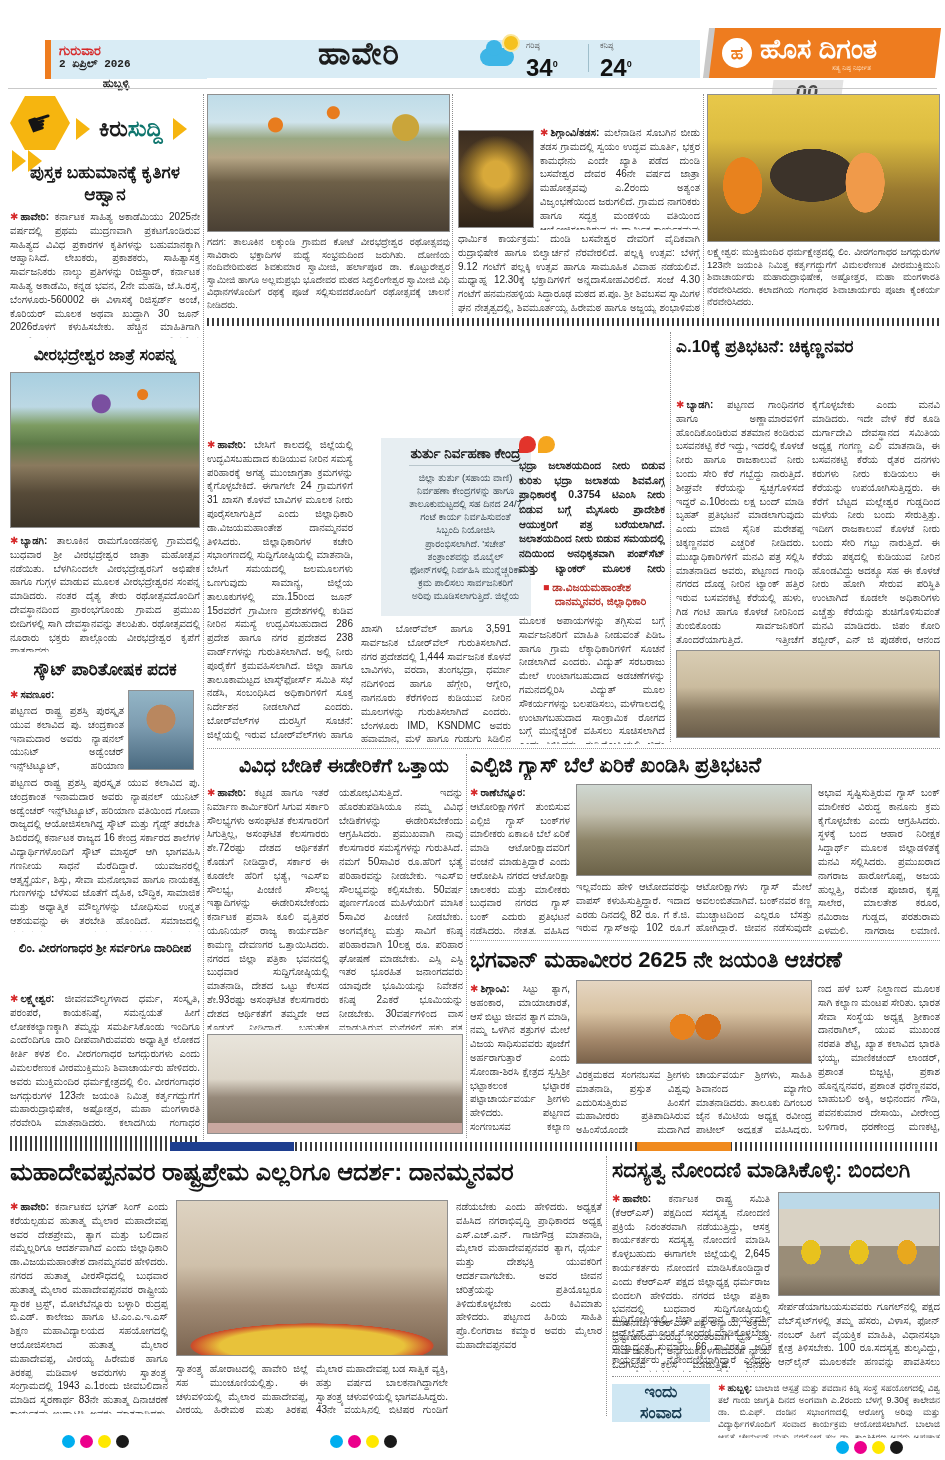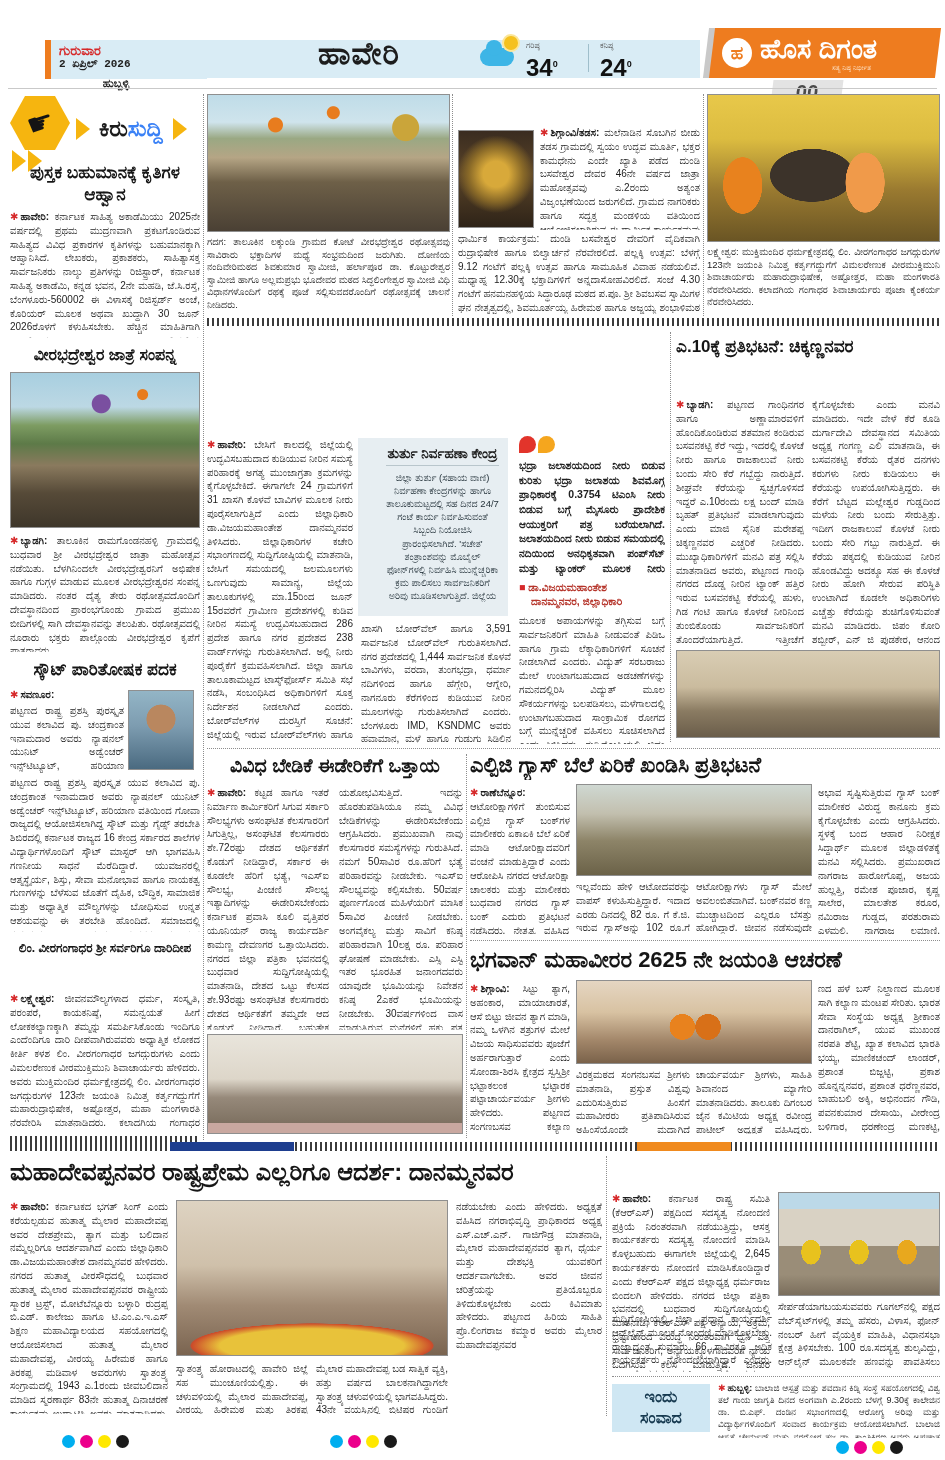--- a/index.html
+++ b/index.html
@@ -42,30 +42,30 @@
   .stripes{background:repeating-linear-gradient(90deg,#3c3c3c 0 2px,#ffffff 2px 5px);}
   .bar-blue{background:#1e3e8f;}
   .bar-orange{background:#f08a1e;}
   
   .hex{width:60px;height:54px;background:#f6b50f;clip-path:polygon(25% 0,75% 0,100% 50%,75% 100%,25% 100%,0 50%);
        text-align:center;}
   .hand{font-size:30px;line-height:54px;color:#141414;display:inline-block;transform:rotate(-18deg);}
   .chev{display:inline-block;width:0;height:0;border-top:11px solid transparent;border-bottom:11px solid transparent;
         border-left:14px solid #f6b50f;margin-left:2px;vertical-align:middle;}
   .ks-text{font-size:22px;font-weight:bold;vertical-align:middle;margin:0 4px;}
-  .ks-red{color:#3b82f6;}
+  .ks-red{color:#0f766e;}
   
   .dcbox{background:#e7eef2;padding:8px 9px;box-sizing:border-box;}
   .dcbox-title{font-size:13.5px;font-weight:bold;text-align:center;color:#1a1a1a;margin-bottom:5px;border-bottom:1px solid #b9c6cc;padding-bottom:3px;}
   .dcbox-body{font-size:9.5px;line-height:1.38;text-align:center;color:#24323a;overflow:hidden;}
   .qmark span{display:inline-block;width:17px;height:17px;border-radius:50% 50% 50% 0;}
   .q1{background:#e2342b;margin-right:2px;}
   .q2{background:#f5a61e;}
   .qtext{font-size:10.5px;line-height:1.4;font-weight:bold;color:#202020;text-align:justify;overflow:hidden;}
-  .qname{font-size:10.5px;font-weight:bold;color:#b5342a;line-height:1.35;}
+  .qname{font-size:10.5px;font-weight:bold;color:#b5342a;line-height:1.35;margin-left:24px;}
   .qsq{color:#d6292a;margin-right:3px;}
   
   .samvada-box{background:#cfe7f3;text-align:center;font-weight:bold;color:#173a50;font-size:16px;line-height:1.3;
                display:flex;align-items:center;justify-content:center;}
   .samvada-text{font-size:9px;line-height:1.35;text-align:justify;overflow:hidden;}
   
   .cmyk span{display:inline-block;width:13px;height:13px;border-radius:50%;margin-right:5px;}
   .c-c{background:#00aeef;} .c-m{background:#ec008c;} .c-y{background:#ffe800;} .c-k{background:#1a1a1a;}
   
   .ph-procession-small{background:
@@ -183,21 +183,21 @@
 
   <div class="abs vline" style="left:703px;top:94px;height:222px;"></div>
 
   <div class="abs photo ph-temple" style="left:707px;top:94px;width:233px;height:148px;"></div>
   <div class="abs cap" style="left:707px;top:246px;width:233px;height:68px;">ಲಕ್ಷ್ಮೇಶ್ವರ: ಮುಕ್ತಿಮಂದಿರ ಧರ್ಮಕ್ಷೇತ್ರದಲ್ಲಿ ಲಿಂ. ವೀರಗಂಗಾಧರ ಜಗದ್ಗುರುಗಳ 123ನೇ ಜಯಂತಿ ನಿಮಿತ್ತ ಕರ್ತೃಗದ್ದುಗೆಗೆ ವಿಮಲರೇಣುಕ ವೀರಮುಕ್ತಿಮುನಿ ಶಿವಾಚಾರ್ಯರು ಮಹಾರುದ್ರಾಭಿಷೇಕ, ಅಷ್ಟೋತ್ತರ, ಮಹಾ ಮಂಗಳಾರತಿ ನೆರವೇರಿಸಿದರು. ಕಲಾದಗಿಯ ಗಂಗಾಧರ ಶಿವಾಚಾರ್ಯರು ಪೂಜಾ ಕೈಂಕರ್ಯ ನೆರವೇರಿಸಿದರು.</div>
 
   <div class="abs stripes" style="left:207px;top:318px;width:733px;height:8px;"></div>
 
   <p class="abs body-text" style="left:207px;top:438px;width:146px;height:306px;margin:0;"><span class="star">✱</span><span class="dl">ಹಾವೇರಿ:</span> <span>ಬೇಸಿಗೆ ಕಾಲದಲ್ಲಿ ಜಿಲ್ಲೆಯಲ್ಲಿ ಉದ್ಭವಿಸಬಹುದಾದ ಕುಡಿಯುವ ನೀರಿನ ಸಮಸ್ಯೆ ಪರಿಹಾರಕ್ಕೆ ಅಗತ್ಯ ಮುಂಜಾಗ್ರತಾ ಕ್ರಮಗಳನ್ನು ಕೈಗೊಳ್ಳಬೇಕಿದೆ. ಈಗಾಗಲೇ 24 ಗ್ರಾಮಗಳಿಗೆ 31 ಖಾಸಗಿ ಕೊಳವೆ ಬಾವಿಗಳ ಮೂಲಕ ನೀರು ಪೂರೈಸಲಾಗುತ್ತಿದೆ ಎಂದು ಜಿಲ್ಲಾಧಿಕಾರಿ ಡಾ.ವಿಜಯಮಹಾಂತೇಶ ದಾನಮ್ಮನವರ ತಿಳಿಸಿದರು. ಜಿಲ್ಲಾಧಿಕಾರಿಗಳ ಕಚೇರಿ ಸಭಾಂಗಣದಲ್ಲಿ ಸುದ್ದಿಗೋಷ್ಠಿಯಲ್ಲಿ ಮಾತನಾಡಿ, ಬೇಸಿಗೆ ಸಮಯದಲ್ಲಿ ಜಲಮೂಲಗಳು ಒಣಗುವುದು ಸಾಮಾನ್ಯ, ಜಿಲ್ಲೆಯ ತಾಲೂಕುಗಳಲ್ಲಿ ಮಾ.15ರಿಂದ ಜೂನ್ 15ರವರೆಗೆ ಗ್ರಾಮೀಣ ಪ್ರದೇಶಗಳಲ್ಲಿ ಕುಡಿವ ನೀರಿನ ಸಮಸ್ಯೆ ಉದ್ಭವಿಸಬಹುದಾದ 286 ಪ್ರದೇಶ ಹಾಗೂ ನಗರ ಪ್ರದೇಶದ 238 ವಾರ್ಡ್‌ಗಳನ್ನು ಗುರುತಿಸಲಾಗಿದೆ. ಅಲ್ಲಿ ನೀರು ಪೂರೈಕೆಗೆ ಕ್ರಮವಹಿಸಲಾಗಿದೆ. ಜಿಲ್ಲಾ ಹಾಗೂ ತಾಲೂಕಾಮಟ್ಟದ ಟಾಸ್ಕ್‌ಫೋರ್ಸ್ ಸಮಿತಿ ಸಭೆ ನಡೆಸಿ, ಸಂಬಂಧಿಸಿದ ಅಧಿಕಾರಿಗಳಿಗೆ ಸೂಕ್ತ ನಿರ್ದೇಶನ ನೀಡಲಾಗಿದೆ ಎಂದರು. ಬೋರ್‌ವೆಲ್‌ಗಳ ದುರಸ್ತಿಗೆ ಸೂಚನೆ: ಜಿಲ್ಲೆಯಲ್ಲಿ ಇರುವ ಬೋರ್‌ವೆಲ್‌ಗಳು ಹಾಗೂ ಆರ್‌ಒ ಘಟಕಗಳನ್ನು ಕಡ್ಡಾಯವಾಗಿ ಪರಿಶೀಲಿಸಿ, ದುರಸ್ತಿಯಲ್ಲಿದ್ದರೆ ತುರ್ತಾಗಿ ಕ್ರಮಕೈಗೊಳ್ಳಲು ತಹಶೀಲ್ದಾರ್ ಹಾಗೂ ಸಂಬಂಧಪಟ್ಟ ಅಧಿಕಾರಿಗಳಿಗೆ ನಿರ್ದೇಶನ ನೀಡಲಾಗಿದೆ. ಜಿಲ್ಲೆಯ ಎಂವಿಎಸ್‌ಗಳ ಮೂಲಕ ನೀರು ಪೂರೈಕೆ ಬಗ್ಗೆ ಮುಂದಾಗಿ ಪರಿಶೀಲಿಸಲು ಅಧಿಕಾರಿಗಳಿಗೆ ಸೂಚಿಸಲಾಗಿದೆ. ನೀರಿನ ಮೂಲಗಳು: ಗ್ರಾಮೀಣ ಪ್ರದೇಶದಲ್ಲಿ 576</span></p>
 
-  <div class="abs dcbox" style="left:358px;top:438px;width:150px;height:178px;padding-left:28px;">
+  <div class="abs dcbox" style="left:381px;top:438px;width:150px;height:178px;padding-left:28px;">
     <div class="dcbox-title">ತುರ್ತು ನಿರ್ವಹಣಾ ಕೇಂದ್ರ</div>
     <div class="dcbox-body" style="height:134px;">ಜಿಲ್ಲಾ ತುರ್ತು (ಸಹಾಯ ವಾಣಿ) ನಿರ್ವಹಣಾ ಕೇಂದ್ರಗಳನ್ನು ಹಾಗೂ ತಾಲೂಕುಮಟ್ಟದಲ್ಲಿ ಸಹ ದಿನದ 24/7 ಗಂಟೆ ಕಾರ್ಯ ನಿರ್ವಹಿಸುವಂತೆ ಸಿಬ್ಬಂದಿ ನಿಯೋಜಿಸಿ ಪ್ರಾರಂಭಿಸಲಾಗಿದೆ. 'ಸಚೇತ' ತಂತ್ರಾಂಶವನ್ನು ಮೊಬೈಲ್ ಫೋನ್‌ಗಳಲ್ಲಿ ನಿರ್ವಹಿಸಿ ಮುನ್ನೆಚ್ಚರಿಕಾ ಕ್ರಮ ಪಾಲಿಸಲು ಸಾರ್ವಜನಿಕರಿಗೆ ಅರಿವು ಮೂಡಿಸಲಾಗುತ್ತಿದೆ. ಜಿಲ್ಲೆಯ 8 ತಾಲೂಕುಗಳಿಗೆ ಜಿಲ್ಲಾಮಟ್ಟದ ಅಧಿಕಾರಿಗಳನ್ನು ನೋಡಲ್ ಅಧಿಕಾರಿಗಳೆಂದು ನೇಮಿಸಿ ತುರ್ತು ಸಂದರ್ಭಗಳಲ್ಲಿ ಸಂಬಂಧಿಸಿದ ಇಲಾಖೆಯ ಅಧಿಕಾರಿಗಳೊಂದಿಗೆ ಸಮನ್ವಯ ಸಾಧಿಸಿ ಅಗತ್ಯ ಪರಿಹಾರ ಕ್ರಮ ಕೈಗೊಳ್ಳಲು ಸೂಚನೆ ನೀಡಲಾಗಿದೆ ಎಂದು ತಿಳಿಸಿದರು.</div>
   </div>
   <p class="abs body-text" style="left:361px;top:622px;width:150px;height:122px;margin:0;">ಖಾಸಗಿ ಬೋರ್‌ವೆಲ್ ಹಾಗೂ 3,591 ಸಾರ್ವಜನಿಕ ಬೋರ್‌ವೆಲ್ ಗುರುತಿಸಲಾಗಿದೆ. ನಗರ ಪ್ರದೇಶದಲ್ಲಿ 1,444 ಸಾರ್ವಜನಿಕ ಕೊಳವೆ ಬಾವಿಗಳು, ವರದಾ, ತುಂಗಭದ್ರಾ, ಧರ್ಮಾ ನದಿಗಳಿಂದ ಹಾಗೂ ಹೆಗ್ಗೇರಿ, ಆಗ್ನೇರಿ, ನಾಗನೂರು ಕೆರೆಗಳಿಂದ ಕುಡಿಯುವ ನೀರಿನ ಮೂಲಗಳನ್ನು ಗುರುತಿಸಲಾಗಿದೆ ಎಂದರು. ಬೆಂಗಳೂರು IMD, KSNDMC ಅವರು ಹವಾಮಾನ, ಮಳೆ ಹಾಗೂ ಗುಡುಗು ಸಿಡಿಲಿನ ಬಗ್ಗೆ ನೀಡುವ ಮುನ್ಸೂಚನೆಗಳನ್ನು ದೃಶ್ಯ ಹಾಗೂ ಮುದ್ರಣ ಮಾಧ್ಯಮಗಳ ಮೂಲಕ ತುರ್ತು ಸಂದರ್ಭಗಳಲ್ಲಿ ಗ್ರಾಮಗಳಲ್ಲಿ ಡಂಗೂರ ಸಾರುವ</p>
 
   <div class="abs qmark" style="left:519px;top:436px;"><span class="q1"></span><span class="q2"></span></div>
   <div class="abs qtext" style="left:519px;top:458px;width:146px;height:118px;">ಭದ್ರಾ ಜಲಾಶಯದಿಂದ ನೀರು ಬಿಡುವ ಕುರಿತು ಭದ್ರಾ ಜಲಾಶಯ ಶಿವಮೊಗ್ಗ ಪ್ರಾಧಿಕಾರಕ್ಕೆ 0.3754 ಟಿಎಂಸಿ ನೀರು ಬಿಡುವ ಬಗ್ಗೆ ಮೈಸೂರು ಪ್ರಾದೇಶಿಕ ಆಯುಕ್ತರಿಗೆ ಪತ್ರ ಬರೆಯಲಾಗಿದೆ. ಜಲಾಶಯದಿಂದ ನೀರು ಬಿಡುವ ಸಮಯದಲ್ಲಿ ನದಿಯಿಂದ ಅನಧಿಕೃತವಾಗಿ ಪಂಪ್‌ಸೆಟ್ ಮತ್ತು ಟ್ಯಾಂಕರ್ ಮೂಲಕ ನೀರು ಕೊಂಡೊಯ್ಯುವದನ್ನು ನಿಷೇಧಿಸಲು ತಹಶೀಲ್ದಾರ ಹಾಗೂ ಎಸಿಗಳಿಗೆ ಸೂಕ್ತ ನಿರ್ದೇಶನ ನೀಡಲಾಗಿದೆ.</div>
   <div class="abs qname" style="left:519px;top:580px;width:146px;height:30px;">
     <span class="qsq">■</span><span>ಡಾ.ವಿಜಯಮಹಾಂತೇಶ</span><br><span style="margin-left:12px;">ದಾನಮ್ಮನವರ, ಜಿಲ್ಲಾಧಿಕಾರಿ</span>
   </div>
@@ -207,21 +207,21 @@
 
   <div class="abs hl" style="left:676px;top:334px;width:264px;height:56px;font-size:17px;line-height:26px;">
     <div>ಎ.10ಕ್ಕೆ ಪ್ರತಿಭಟನೆ: ಚಿಕ್ಕಣ್ಣನವರ</div>
   </div>
   <p class="abs body-text" style="left:676px;top:398px;width:128px;height:248px;margin:0;"><span class="star">✱</span><span class="dl">ಬ್ಯಾಡಗಿ:</span> <span>ಪಟ್ಟಣದ ಗಾಂಧಿನಗರ ಹಾಗೂ ಅಣ್ಣಾಮಾರವಳಿಗೆ ಹೊಂದಿಕೊಂಡಿರುವ ಶತಮಾನ ಕಂಡಿರುವ ಬಸವನಕಟ್ಟಿ ಕೆರೆ ಇದ್ದು, ಇದರಲ್ಲಿ ಕೊಳಚೆ ನೀರು ಹಾಗೂ ರಾಜಕಾಲುವೆ ನೀರು ಬಂದು ಸೇರಿ ಕೆರೆ ಗಬ್ಬೆದ್ದು ನಾರುತ್ತಿದೆ. ಶೀಘ್ರವೇ ಕೆರೆಯನ್ನು ಸ್ವಚ್ಛಗೊಳಿಸದೆ ಇದ್ದರೆ ಎ.10ರಂದು ಲಕ್ಷ ಬಂದ್ ಮಾಡಿ ಬೃಹತ್ ಪ್ರತಿಭಟನೆ ಮಾಡಲಾಗುವುದು ಎಂದು ಮಾಜಿ ಸೈನಿಕ ಮರೇಶಪ್ಪ ಚಿಕ್ಕಣ್ಣನವರ ಎಚ್ಚರಿಕೆ ನೀಡಿದರು. ಮುಖ್ಯಾಧಿಕಾರಿಗಳಿಗೆ ಮನವಿ ಪತ್ರ ಸಲ್ಲಿಸಿ ಮಾತನಾಡಿದ ಅವರು, ಪಟ್ಟಣದ ಗಾಂಧಿ ನಗರದ ದೊಡ್ಡ ನೀರಿನ ಟ್ಯಾಂಕ್ ಹತ್ತಿರ ಇರುವ ಬಸವನಕಟ್ಟಿ ಕೆರೆಯಲ್ಲಿ ಹುಳು, ಗಿಡ ಗಂಟಿ ಹಾಗೂ ಕೊಳಚೆ ನೀರಿನಿಂದ ತುಂಬಿಕೊಂಡು ಸಾರ್ವಜನಿಕರಿಗೆ ತೊಂದರೆಯಾಗುತ್ತಿದೆ. ಇತ್ತೀಚೆಗೆ ನಿರ್ಮಿಸಿರುವ ರಾಜ ಕಾಲುವೆ ಕೊಳಚೆ ನೀರು ಸಹ ಈ ಬಸವನಕಟ್ಟಿ ಕೆರೆಗೆ ಬಂದು ಸೇರುತ್ತಿದೆ. ಸೊಳ್ಳೆಗಳ ಕಾಟ ಹೆಚ್ಚುವಾಗುತ್ತಿದೆ, ಕೂಡಲೇ ಕೆರೆ ಸ್ವಚ್ಛಗೊಳಿಸಿ ಕೊಳಚೆ ನೀರು ಕೆರೆಗೆ ಬರದಂತೆ ಸೂಕ್ತ ಕ್ರಮ</span></p>
   <p class="abs body-text" style="left:812px;top:398px;width:128px;height:248px;margin:0;">ಕೈಗೊಳ್ಳಬೇಕು ಎಂದು ಮನವಿ ಮಾಡಿದರು. ಇದೇ ವೇಳೆ ಕೆರೆ ಕೂಡಿ ದುರ್ಗಾದೇವಿ ದೇವಸ್ಥಾನದ ಸಮಿತಿಯ ಅಧ್ಯಕ್ಷ ಗಂಗಣ್ಣ ಎಲಿ ಮಾತನಾಡಿ, ಈ ಬಸವನಕಟ್ಟಿ ಕೆರೆಯ ರೈತರ ದನಗಳು ಕರುಗಳು ನೀರು ಕುಡಿಯಲು ಈ ಕೆರೆಯನ್ನು ಉಪಯೋಗಿಸುತ್ತಿದ್ದರು. ಈ ಕೆರೆಗೆ ಬೆಟ್ಟದ ಮಲ್ಲೇಶ್ವರ ಗುಡ್ಡದಿಂದ ಮಳೆಯ ನೀರು ಬಂದು ಸೇರುತ್ತಿತ್ತು. ಇದೀಗ ರಾಜಕಾಲುವೆ ಕೊಳಚೆ ನೀರು ಬಂದು ಸೇರಿ ಗಬ್ಬು ನಾರುತ್ತಿದೆ. ಈ ಕೆರೆಯ ಪಕ್ಕದಲ್ಲಿ ಕುಡಿಯುವ ನೀರಿನ ಹೊಂಡವಿದ್ದು ಅದಕ್ಕೂ ಸಹ ಈ ಕೊಳಚೆ ನೀರು ಹೋಗಿ ಸೇರುವ ಪರಿಸ್ಥಿತಿ ಉಂಟಾಗಿದೆ ಕೂಡಲೇ ಅಧಿಕಾರಿಗಳು ಎಚ್ಚೆತ್ತು ಕೆರೆಯನ್ನು ಶುಚಿಗೊಳಿಸುವಂತೆ ಮನವಿ ಮಾಡಿದರು. ಜಿಪಂ ಕೋರಿ ಶಬ್ಬೀರ್, ಎನ್ ಜಿ ಪುಡಕೇರ, ಆನಂದ ಚಿಕಿಹಾಳ್, ಎಸ್.ಜಿ. ಪುಡಕೇರ, ಸಿ.ಸಿ. ಮಣ್ಣಾಕ್ಷಿದ, ಸಿ.ಎನ್.ಮುಧೋಳ, ಎಂ.ಬಿ.ಬಣಕಾರ, ಚನ್ನಪ್ಪ ಹೊನ್ನಮ್ಮನವರ, ಭಕ್ತರೇಶ ಹೊನ್ನಮ್ಮನವರ, ಮೆಹಬೂಬ ಬಡಿಗೇರ, ಶಂಕರ್ ಬಾರ್ಕಿ, ಮಂಜುನಾಥ ಬಾಳಿ, ಸಣ್ಣನಾದ ಚನ್ನಗಿರ ಹಾಗೂ ಇತರರಿದ್ದರು.</p>
   <div class="abs photo ph-group" style="left:676px;top:650px;width:264px;height:88px;"></div>
 
   <div class="abs hline" style="left:207px;top:748px;width:733px;"></div>
 
-  <div class="abs hl hl-c" style="left:207px;top:754px;width:256px;height:26px;font-size:19px;line-height:24px;white-space:nowrap;">ವಿವಿಧ ಬೇಡಿಕೆ ಈಡೇರಿಕೆಗೆ ಒತ್ತಾಯ</div>
+  <div class="abs hl hl-c" style="left:216px;top:754px;width:256px;height:26px;font-size:19px;line-height:24px;white-space:nowrap;">ವಿವಿಧ ಬೇಡಿಕೆ ಈಡೇರಿಕೆಗೆ ಒತ್ತಾಯ</div>
   <p class="abs body-text" style="left:207px;top:786px;width:122px;height:244px;margin:0;"><span class="star">✱</span><span class="dl">ಹಾವೇರಿ:</span> <span>ಕಟ್ಟಡ ಹಾಗೂ ಇತರೆ ನಿರ್ಮಾಣ ಕಾರ್ಮಿಕರಿಗೆ ಸಿಗುವ ಸರ್ಕಾರಿ ಸೌಲಭ್ಯಗಳು ಅಸಂಘಟಿತ ಕೆಲಸಗಾರರಿಗೆ ಸಿಗುತ್ತಿಲ್ಲ, ಅಸಂಘಟಿತ ಕೆಲಸಗಾರರು ಶೇ.72ರಷ್ಟು ದೇಶದ ಆರ್ಥಿಕತೆಗೆ ಕೊಡುಗೆ ನೀಡಿದ್ದಾರೆ, ಸರ್ಕಾರ ಈ ಕೂಡಲೇ ಹೆರಿಗೆ ಭತ್ಯೆ, ಇಎಸ್ಐ ಸೌಲಭ್ಯ, ಪಿಂಚಣಿ ಸೌಲಭ್ಯ ಇತ್ಯಾದಿಗಳನ್ನು ಈಡೇರಿಸಬೇಕೆಂದು ಕರ್ನಾಟಕ ಪ್ರವಾಸಿ ಕೂಲಿ ವೃತ್ತಿಪರ ಯೂನಿಯನ್ ರಾಜ್ಯ ಕಾರ್ಯದರ್ಶಿ ಕಾಮಣ್ಣ ದೇವಣಗರ ಒತ್ತಾಯಿಸಿದರು. ನಗರದ ಜಿಲ್ಲಾ ಪತ್ರಿಕಾ ಭವನದಲ್ಲಿ ಬುಧವಾರ ಸುದ್ದಿಗೋಷ್ಠಿಯಲ್ಲಿ ಮಾತನಾಡಿ, ದೇಶದ ಒಟ್ಟು ಕೆಲಸದ ಶೇ.93ರಷ್ಟು ಅಸಂಘಟಿತ ಕೆಲಸಗಾರರು ದೇಶದ ಆರ್ಥಿಕತೆಗೆ ತಮ್ಮದೇ ಆದ ಕೊಡುಗೆ ನೀಡಿದ್ದಾರೆ. ಬಹುತೇಕ ಕೆಲಸಗಾರರು ಕಾನೂನುಗಳಲ್ಲಿ ಸಾಮಾಜಿಕ ಭದ್ರತೆಯೊಂದಿಗೆ ವಿಲೀನಗೊಳಿಸುವ ಕಾರ್ಮಿಕ ಕೋಡ್‌ನ್ನು</span></p>
   <p class="abs body-text" style="left:339px;top:786px;width:124px;height:244px;margin:0;">ಯಶೋಭವಿಸುತ್ತಿದೆ. ಇದನ್ನು ಹೊರತುಪಡಿಸಿಯೂ ನಮ್ಮ ವಿವಿಧ ಬೇಡಿಕೆಗಳನ್ನು ಈಡೇರಿಸಬೇಕೆಂದು ಆಗ್ರಹಿಸಿದರು. ಪ್ರಮುಖವಾಗಿ ನಾವು ಕೆಲಸಗಾರರ ಸಮಸ್ಯೆಗಳನ್ನು ಗುರುತಿಸಿದೆ. ನಮಗೆ 50ಸಾವಿರ ರೂ.ಹೆರಿಗೆ ಭತ್ಯೆ ಪರಿಹಾರವನ್ನು ನೀಡಬೇಕು. ಇಎಸ್ಐ ಸೌಲಭ್ಯವನ್ನು ಕಲ್ಪಿಸಬೇಕು. 50ವರ್ಷ ಪೂರ್ಣಗೊಂಡ ಮಹಿಳೆಯರಿಗೆ ಮಾಸಿಕ 5ಸಾವಿರ ಪಿಂಚಣಿ ನೀಡಬೇಕು. ಅಂಗವೈಕಲ್ಯ ಮತ್ತು ಸಾವಿಗೆ ಕನಿಷ್ಠ ಪರಿಹಾರವಾಗಿ 10ಲಕ್ಷ ರೂ. ಪರಿಹಾರ ಘೋಷಣೆ ಮಾಡಬೇಕು. ಎಸ್ಸಿ ಎಸ್ಟಿ ಇತರ ಭೂರಹಿತ ಜನಾಂಗದವರು ಯಾವುದೇ ಭೂಮಿಯನ್ನು ನಿವೇಶನ ಕನಿಷ್ಠ 2ಎಕರೆ ಭೂಮಿಯನ್ನು ನೀಡಬೇಕು. 30ವರ್ಷಗಳಿಂದ ವಾಸ ಮಾಡುತ್ತಿರುವ ಮನೆಗಳಿಗೆ ಹಕ್ಕು ಪತ್ರ ನೀಡಬೇಕು. ಮಠಗಳ, ಸ್ನೇಹ ಚನ್ನಗೌಡ್ರ, ನಿರ್ಮಲಾ ಚನ್ನಳ್ಳಿ ಇದ್ದರು.</p>
   <div class="abs photo ph-press" style="left:207px;top:1034px;width:256px;height:100px;"></div>
 
   <div class="abs vline" style="left:466px;top:754px;height:384px;"></div>
 
   <div class="abs hl" style="left:470px;top:752px;width:470px;height:28px;font-size:21px;line-height:26px;white-space:nowrap;">ಎಲ್ಪಿಜಿ ಗ್ಯಾಸ್ ಬೆಲೆ ಏರಿಕೆ ಖಂಡಿಸಿ ಪ್ರತಿಭಟನೆ</div>
   <p class="abs body-text" style="left:470px;top:786px;width:100px;height:148px;margin:0;"><span class="star">✱</span><span class="dl">ರಾಣೆಬೆನ್ನೂರ:</span> <span>ಆಟೋರಿಕ್ಷಾಗಳಿಗೆ ತುಂಬಿಸುವ ಎಲ್ಪಿಜಿ ಗ್ಯಾಸ್ ಬಂಕ್‌ಗಳ ಮಾಲೀಕರು ಏಕಾಏಕಿ ಬೆಲೆ ಏರಿಕೆ ಮಾಡಿ ಆಟೋರಿಕ್ಷಾದವರಿಗೆ ವಂಚನೆ ಮಾಡುತ್ತಿದ್ದಾರೆ ಎಂದು ಆರೋಪಿಸಿ ನಗರದ ಆಟೋರಿಕ್ಷಾ ಚಾಲಕರು ಮತ್ತು ಮಾಲೀಕರು ಬುಧವಾರ ನಗರದ ಗ್ಯಾಸ್ ಬಂಕ್ ಎದುರು ಪ್ರತಿಭಟನೆ ನಡೆಸಿದರು. ನೇತೃತ್ವ ವಹಿಸಿದ್ದ ರೈತ ಸಂಘದ ತಾಲೂಕು ಅಧ್ಯಕ್ಷ ಹನುಮಂತಪ್ಪ ಕಬ್ಬಾರ ಮಾತನಾಡಿ, ಗ್ಯಾಸ್ ಬಂಕ್ ನವರು ಸಂಗ್ರಹವಿದ್ದರೂ ಗ್ಯಾಸ್</span></p>
   <div class="abs photo ph-lpg" style="left:576px;top:784px;width:236px;height:92px;"></div>
   <p class="abs body-text" style="left:576px;top:880px;width:114px;height:54px;margin:0;">ಇಲ್ಲವೆಂದು ಹೇಳಿ ಆಟೋದವರನ್ನು ವಾಪಸ್ ಕಳುಹಿಸುತ್ತಿದ್ದಾರೆ. ಇದಾದ ಎರಡು ದಿನದಲ್ಲಿ 82 ರೂ. ಗೆ ಕೆ.ಜಿ. ಇರುವ ಗ್ಯಾಸ್‌ಅನ್ನು 102 ರೂ.ಗೆ ಏರಿಕೆ ಮಾಡಿ ಮಾರಾಟ ಮಾಡುತ್ತಿದ್ದಾರೆ. ನಗರದಲ್ಲಿ 500ಕ್ಕೂ ಅಧಿಕ</p>
@@ -243,27 +243,28 @@
 
   <div class="abs hl" style="left:10px;top:1156px;width:592px;height:36px;font-size:24px;line-height:32px;white-space:nowrap;">ಮಹಾದೇವಪ್ಪನವರ ರಾಷ್ಟ್ರಪ್ರೇಮ ಎಲ್ಲರಿಗೂ ಆದರ್ಶ: ದಾನಮ್ಮನವರ</div>
   <p class="abs body-text" style="left:10px;top:1200px;width:158px;height:214px;margin:0;"><span class="star">✱</span><span class="dl">ಹಾವೇರಿ:</span> <span>ಕರ್ನಾಟಕದ ಭಗತ್ ಸಿಂಗ್ ಎಂದು ಕರೆಯಲ್ಪಡುವ ಹುತಾತ್ಮ ಮೈಲಾರ ಮಹಾದೇವಪ್ಪ ಅವರ ದೇಶಪ್ರೇಮ, ತ್ಯಾಗ ಮತ್ತು ಬಲಿದಾನ ನಮ್ಮೆಲ್ಲರಿಗೂ ಆದರ್ಶವಾಗಿದೆ ಎಂದು ಜಿಲ್ಲಾಧಿಕಾರಿ ಡಾ.ವಿಜಯಮಹಾಂತೇಶ ದಾನಮ್ಮನವರ ಹೇಳಿದರು. ನಗರದ ಹುತಾತ್ಮ ವೀರಸೌಧದಲ್ಲಿ ಬುಧವಾರ ಹುತಾತ್ಮ ಮೈಲಾರ ಮಹಾದೇವಪ್ಪನವರ ರಾಷ್ಟ್ರೀಯ ಸ್ಮಾರಕ ಟ್ರಸ್ಟ್, ಮೋಟೆಬೆನ್ನೂರು ಬಳ್ಳಾರಿ ರುದ್ರಪ್ಪ ಬಿ.ಎಡ್. ಕಾಲೇಜು ಹಾಗೂ ಟಿ.ಎಂ.ಎ.ಇ.ಎಸ್ ಶಿಕ್ಷಣ ಮಹಾವಿದ್ಯಾಲಯದ ಸಹಯೋಗದಲ್ಲಿ ಆಯೋಜಿಸಲಾದ ಹುತಾತ್ಮ ಮೈಲಾರ ಮಹಾದೇವಪ್ಪ, ವೀರಯ್ಯ ಹಿರೇಮಠ ಹಾಗೂ ತಿರಕಪ್ಪ ಮಡಿವಾಳ ಅವರುಗಳು ಸ್ವಾತಂತ್ರ್ಯ ಸಂಗ್ರಾಮದಲ್ಲಿ 1943 ಎ.1ರಂದು ಜೀವಬಲಿದಾನ ಮಾಡಿದ ಸ್ಮರಣಾರ್ಥ 83ನೇ ಹುತಾತ್ಮ ದಿನಾಚರಣೆ ಕಾರ್ಯಕ್ರಮ ಉದ್ಘಾಟಿಸಿ ಅವರು ಮಾತನಾಡಿದರು. ಭಾರತದಲ್ಲಿ 1857ರಲ್ಲಿ ನಡೆದ ಸಿಪಾಯಿ ದಂಗೆ ದೇಶದ ಮೊದಲ ಸ್ವಾತಂತ್ರ್ಯ ಸಮರವಾಗಿದ್ದು, ಇದರಲ್ಲಿ ಅನೇಕ ಮಹಾನ್ ನಾಯಕರುಗಳು ತಮ್ಮ ಪ್ರಾಣ ತ್ಯಾಗ ಮಾಡಿದರು. ಅದೇ ರೀತಿ</span></p>
   <div class="abs photo ph-candles" style="left:176px;top:1200px;width:272px;height:156px;"></div>
   <p class="abs body-text" style="left:176px;top:1362px;width:132px;height:52px;margin:0;">ಸ್ವಾತಂತ್ರ್ಯ ಹೋರಾಟದಲ್ಲಿ ಹಾವೇರಿ ಜಿಲ್ಲೆ ಸಹ ಮುಂಚೂಣಿಯಲ್ಲಿತ್ತು. ಈ ಚಳುವಳಿಯಲ್ಲಿ ಮೈಲಾರ ಮಹಾದೇವಪ್ಪ, ವೀರಯ್ಯ ಹಿರೇಮಠ ಮತ್ತು ತಿರಕಪ್ಪ ಮಡಿವಾಳ ಅವರ ಹೆಸರುಗಳು ಇತಿಹಾಸದಲ್ಲಿ ಅಚ್ಚಳಿಯದೆ ಉಳಿದಿವೆ.</p>
   <p class="abs body-text" style="left:316px;top:1362px;width:132px;height:52px;margin:0;">ಮೈಲಾರ ಮಹಾದೇವಪ್ಪ ಬಡ ಸಾತ್ವಿಕ ವ್ಯಕ್ತಿ, ಹತ್ತು ವರ್ಷದ ಬಾಲಕನಾಗಿದ್ದಾಗಲೇ ಸ್ವಾತಂತ್ರ್ಯ ಚಳುವಳಿಯಲ್ಲಿ ಭಾಗವಹಿಸಿದ್ದರು. 43ನೇ ವಯಸ್ಸಿನಲ್ಲಿ ಬ್ರಿಟಿಷರ ಗುಂಡಿಗೆ ಬಲಿಯಾದ ಅವರು ದೇಶಪ್ರೇಮದ ಪ್ರತೀಕವಾಗಿದ್ದಾರೆ ಎಂದು ಹೇಳಿದರು.</p>
   <p class="abs body-text" style="left:456px;top:1200px;width:146px;height:214px;margin:0;">ನಡೆಯಬೇಕು ಎಂದು ಹೇಳಿದರು. ಅಧ್ಯಕ್ಷತೆ ವಹಿಸಿದ ನಗರಾಭಿವೃದ್ಧಿ ಪ್ರಾಧಿಕಾರದ ಅಧ್ಯಕ್ಷ ಎಸ್.ಎಚ್.ಎನ್. ಗಾಜಿಗೌಡ್ರ ಮಾತನಾಡಿ, ಮೈಲಾರ ಮಹಾದೇವಪ್ಪನವರ ತ್ಯಾಗ, ಧೈರ್ಯ ಮತ್ತು ದೇಶಭಕ್ತಿ ಯುವಕರಿಗೆ ಆದರ್ಶವಾಗಬೇಕು. ಅವರ ಜೀವನ ಚರಿತ್ರೆಯನ್ನು ಪ್ರತಿಯೊಬ್ಬರೂ ತಿಳಿದುಕೊಳ್ಳಬೇಕು ಎಂದು ಕಿವಿಮಾತು ಹೇಳಿದರು. ಪಟ್ಟಣದ ಹಿರಿಯ ಸಾಹಿತಿ ಪ್ರೊ.ಲಿಂಗರಾಜ ಕಮ್ಮಾರ ಅವರು ಮೈಲಾರ ಮಹಾದೇವಪ್ಪನವರ</p>
 
   <div class="abs vline" style="left:606px;top:1156px;height:260px;"></div>
 
+  <div class="abs hl" style="left:612px;top:1156px;width:328px;height:30px;font-size:21px;line-height:28px;white-space:nowrap;">ಸದಸ್ಯತ್ವ ನೋಂದಣಿ ಮಾಡಿಸಿಕೊಳ್ಳಿ: ಬಿಂದಲಗಿ</div>
   <p class="abs body-text" style="left:612px;top:1192px;width:158px;height:180px;margin:0;"><span class="star">✱</span><span class="dl">ಹಾವೇರಿ:</span> <span>ಕರ್ನಾಟಕ ರಾಷ್ಟ್ರ ಸಮಿತಿ (ಕೆಆರ್‌ಎಸ್) ಪಕ್ಷದಿಂದ ಸದಸ್ಯತ್ವ ನೋಂದಣಿ ಪ್ರಕ್ರಿಯೆ ನಿರಂತರವಾಗಿ ನಡೆಯುತ್ತಿದ್ದು, ಆಸಕ್ತ ಕಾರ್ಯಕರ್ತರು ಸದಸ್ಯತ್ವ ನೋಂದಣಿ ಮಾಡಿಸಿ ಕೊಳ್ಳಬಹುದು ಈಗಾಗಲೇ ಜಿಲ್ಲೆಯಲ್ಲಿ 2,645 ಕಾರ್ಯಕರ್ತರು ನೋಂದಣಿ ಮಾಡಿಸಿಕೊಂಡಿದ್ದಾರೆ ಎಂದು ಕೆಆರ್‌ಎಸ್ ಪಕ್ಷದ ಜಿಲ್ಲಾಧ್ಯಕ್ಷ ಧರ್ಮರಾಜ ಬಿಂದಲಗಿ ಹೇಳಿದರು. ನಗರದ ಜಿಲ್ಲಾ ಪತ್ರಿಕಾ ಭವನದಲ್ಲಿ ಬುಧವಾರ ಸುದ್ದಿಗೋಷ್ಠಿಯಲ್ಲಿ ಮಾತನಾಡಿ, ಕೆಆರ್‌ಎಸ್ ಪಕ್ಷ ಅನ್ಯಾಯ, ಅಕ್ರಮ, ಭ್ರಷ್ಟಾಚಾರದ ವಿರುದ್ಧ ನಿರಂತರವಾಗಿ ಧ್ವನಿ ಎತ್ತಿ ಸಾರ್ವಜನಿಕರಿಗೆ, ಅನ್ಯಾಯಕ್ಕೊಳಗಾದವರಿಗೆ ನ್ಯಾಯ ಒದಗಿಸುವ ಕೆಲಸ ಮಾಡುತ್ತಿದೆ. ಜನಪರ ಹಿತಾಸಕ್ತಿಯುಳ್ಳ ಪಕ್ಷಕ್ಕೆ</span></p>
   <div class="abs photo ph-krs" style="left:778px;top:1192px;width:162px;height:104px;"></div>
   <p class="abs body-text" style="left:778px;top:1300px;width:162px;height:72px;margin:0;">ಸೇರ್ಪಡೆಯಾಗಬಯಸುವವರು ಗೂಗಲ್‌ನಲ್ಲಿ ಪಕ್ಷದ ವೆಬ್‌ಸೈಟ್‌ಗಳಲ್ಲಿ ತಮ್ಮ ಹೆಸರು, ವಿಳಾಸ, ಫೋನ್ ನಂಬರ್ ಹೀಗೆ ವೈಯಕ್ತಿಕ ಮಾಹಿತಿ, ವಿಧಾನಸಭಾ ಕ್ಷೇತ್ರ ತಿಳಿಸಬೇಕು. 100 ರೂ.ಸದಸ್ಯತ್ವ ಶುಲ್ಕವಿದ್ದು, ಆನ್‌ಲೈನ್ ಮೂಲಕವೇ ಹಣವನ್ನು ಪಾವತಿಸಲು ಅವಕಾಶ ಕಲ್ಪಿಸಲಾಗಿದೆ. ಇದನ್ನು ಸದ್ಬಳಕೆ ಮಾಡಿಕೊಂಡು ನೋಂದಣಿ ಮಾಡಿಕೊಳ್ಳಬಹುದು ಎಂದು ತಿಳಿಸಿದರು.</p>
 
   <div class="abs hline" style="left:612px;top:1376px;width:328px;"></div>
 
-  <div class="abs samvada-box" style="left:612px;top:1384px;width:98px;height:48px;">
+  <div class="abs samvada-box" style="left:612px;top:1384px;width:98px;height:38px;">
     <div><span>ಇಂದು</span><br><span>ಸಂವಾದ</span></div>
   </div>
   <p class="abs samvada-text" style="left:718px;top:1382px;width:222px;height:56px;margin:0;"><span class="star">✱</span><span class="dl">ಹುಬ್ಬಳ್ಳಿ:</span> <span>ಬಾಲಾಜಿ ಆಸ್ಪತ್ರೆ ಮತ್ತು ಶವದಾನ ಕಿಡ್ನಿ ಸಂಸ್ಥೆ ಸಹಯೋಗದಲ್ಲಿ ವಿಶ್ವ ತಲೆ ಗಾಯ ಜಾಗೃತಿ ದಿನದ ಅಂಗವಾಗಿ ಎ.2ರಂದು ಬೆಳಗ್ಗೆ 9.30ಕ್ಕೆ ಕಾಲೇಜಿನ ಡಾ. ಬಿ.ಎಫ್. ದಂಡಿನ ಸಭಾಂಗಣದಲ್ಲಿ ಆರೋಗ್ಯ ಅರಿವು ಮತ್ತು ವಿದ್ಯಾರ್ಥಿಗಳೊಂದಿಗೆ ಸಂವಾದ ಕಾರ್ಯಕ್ರಮ ಆಯೋಜಿಸಲಾಗಿದೆ. ಬಾಲಾಜಿ ಆಸ್ಪತ್ರೆ ಚೇರ್ಮನ್ ಮತ್ತು ನರರೋಗ ತಜ್ಞ ಡಾ. ಕ್ರಾಂತಿಕಿರಣ ಅವರು ಅಪಘಾತ ಮತ್ತು ಮಿದುಳಿನ ಗಾಯಗಳಿಂದ ರಕ್ಷಿಸಿಕೊಳ್ಳುವ ವಿಧಾನ ಮತ್ತು ಮಿದುಳಿನ ಮಹತ್ವದ ಕುರಿತು ಅರಿವು ಮೂಡಿಸಿ ಸಂವಾದ ನಡೆಸಲಿದ್ದಾರೆ.</span></p>
 
   <p class="abs body-text" style="left:612px;top:1312px;width:160px;height:60px;margin:0;">ಸುದ್ದಿಗೋಷ್ಠಿಯಲ್ಲಿ ಜಿಲ್ಲಾ ಪ್ರಧಾನ ಕಾರ್ಯದರ್ಶಿ ಆನ್‌ಲೈನ್ ಮೂಲಕ ನೋಂದಣಿ ಮಾಡಿಕೊಳ್ಳಬೇಕು. ರಾಜ್ಯಾದ್ಯಂತ ಸುಮಾರು 66 ಸಾವಿರಕ್ಕೂ ಅಧಿಕ ಕಾರ್ಯಕರ್ತರು ನೋಂದಣಿಯಾಗಿದ್ದಾರೆ ಎಂದರು. ರಾಜ ಕೊಡ್ತನವರ, ಮಹಿಳಾ ಅಧ್ಯಕ್ಷೆ ಅನ್ನಪೂರ್ಣ ಬಡಿಗೇರ, ಗವಿಸಿದ್ದಪ್ಪ ಕುಂದೂರ ಸೇರಿದಂತೆ ಮತ್ತಿತರರು ಉಪಸ್ಥಿತರಿದ್ದರು.</p>
 
   <div class="abs cmyk" style="left:62px;top:1434px;"><span class="c-c"></span><span class="c-m"></span><span class="c-y"></span><span class="c-k"></span></div>
   <div class="abs cmyk" style="left:330px;top:1434px;"><span class="c-c"></span><span class="c-m"></span><span class="c-y"></span><span class="c-k"></span></div>
   <div class="abs cmyk" style="left:836px;top:1440px;"><span class="c-c"></span><span class="c-m"></span><span class="c-y"></span><span class="c-k"></span></div>
 

